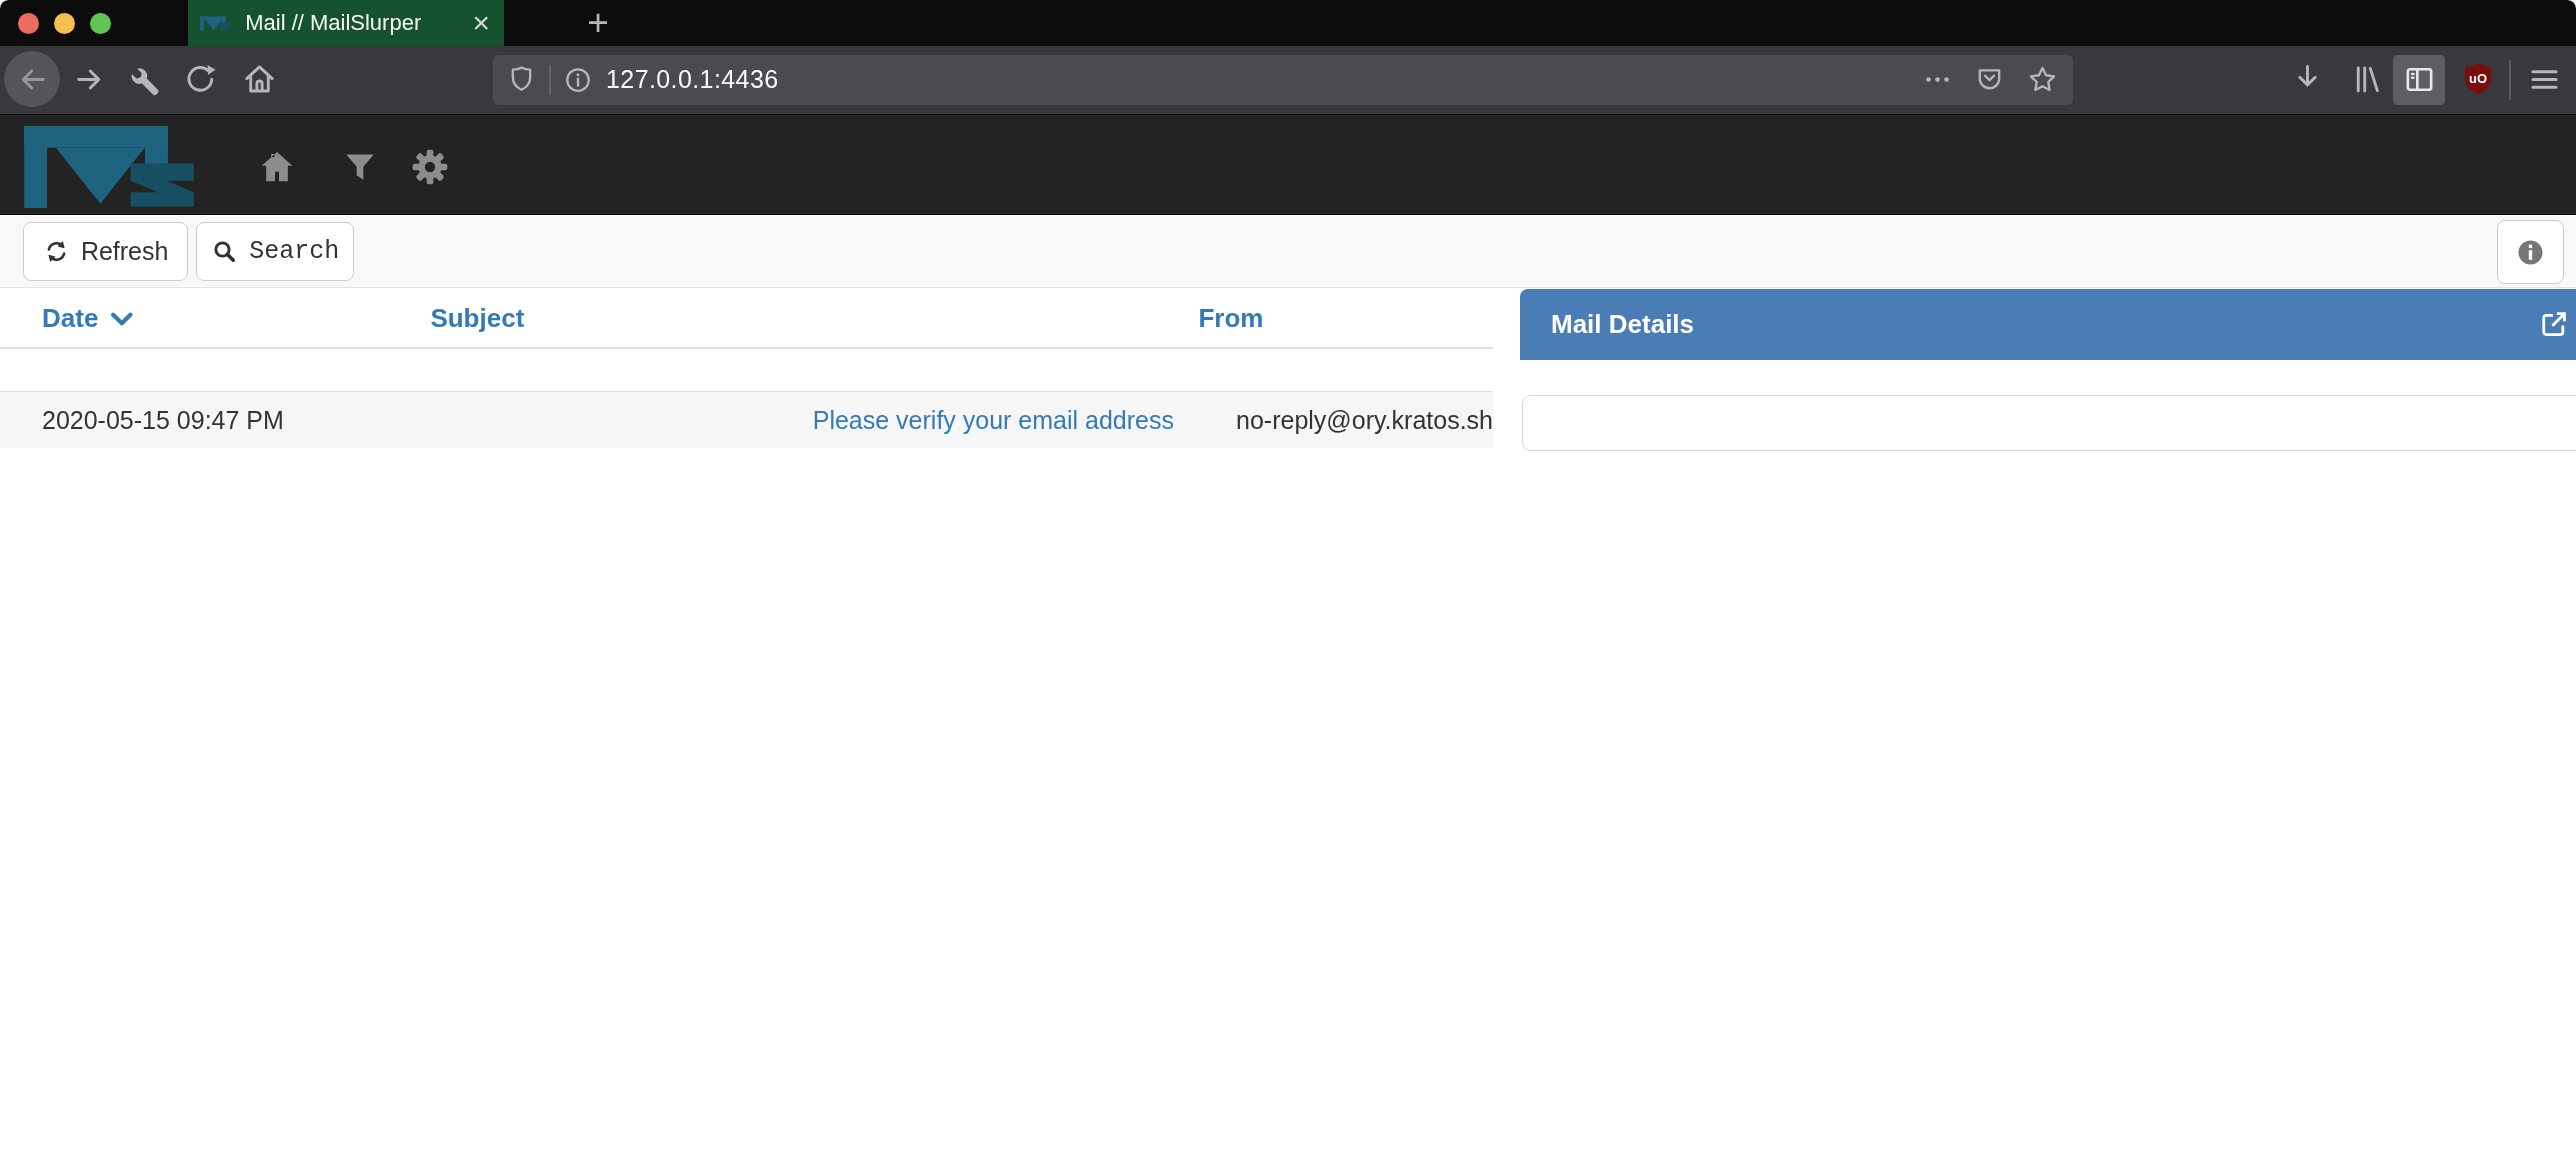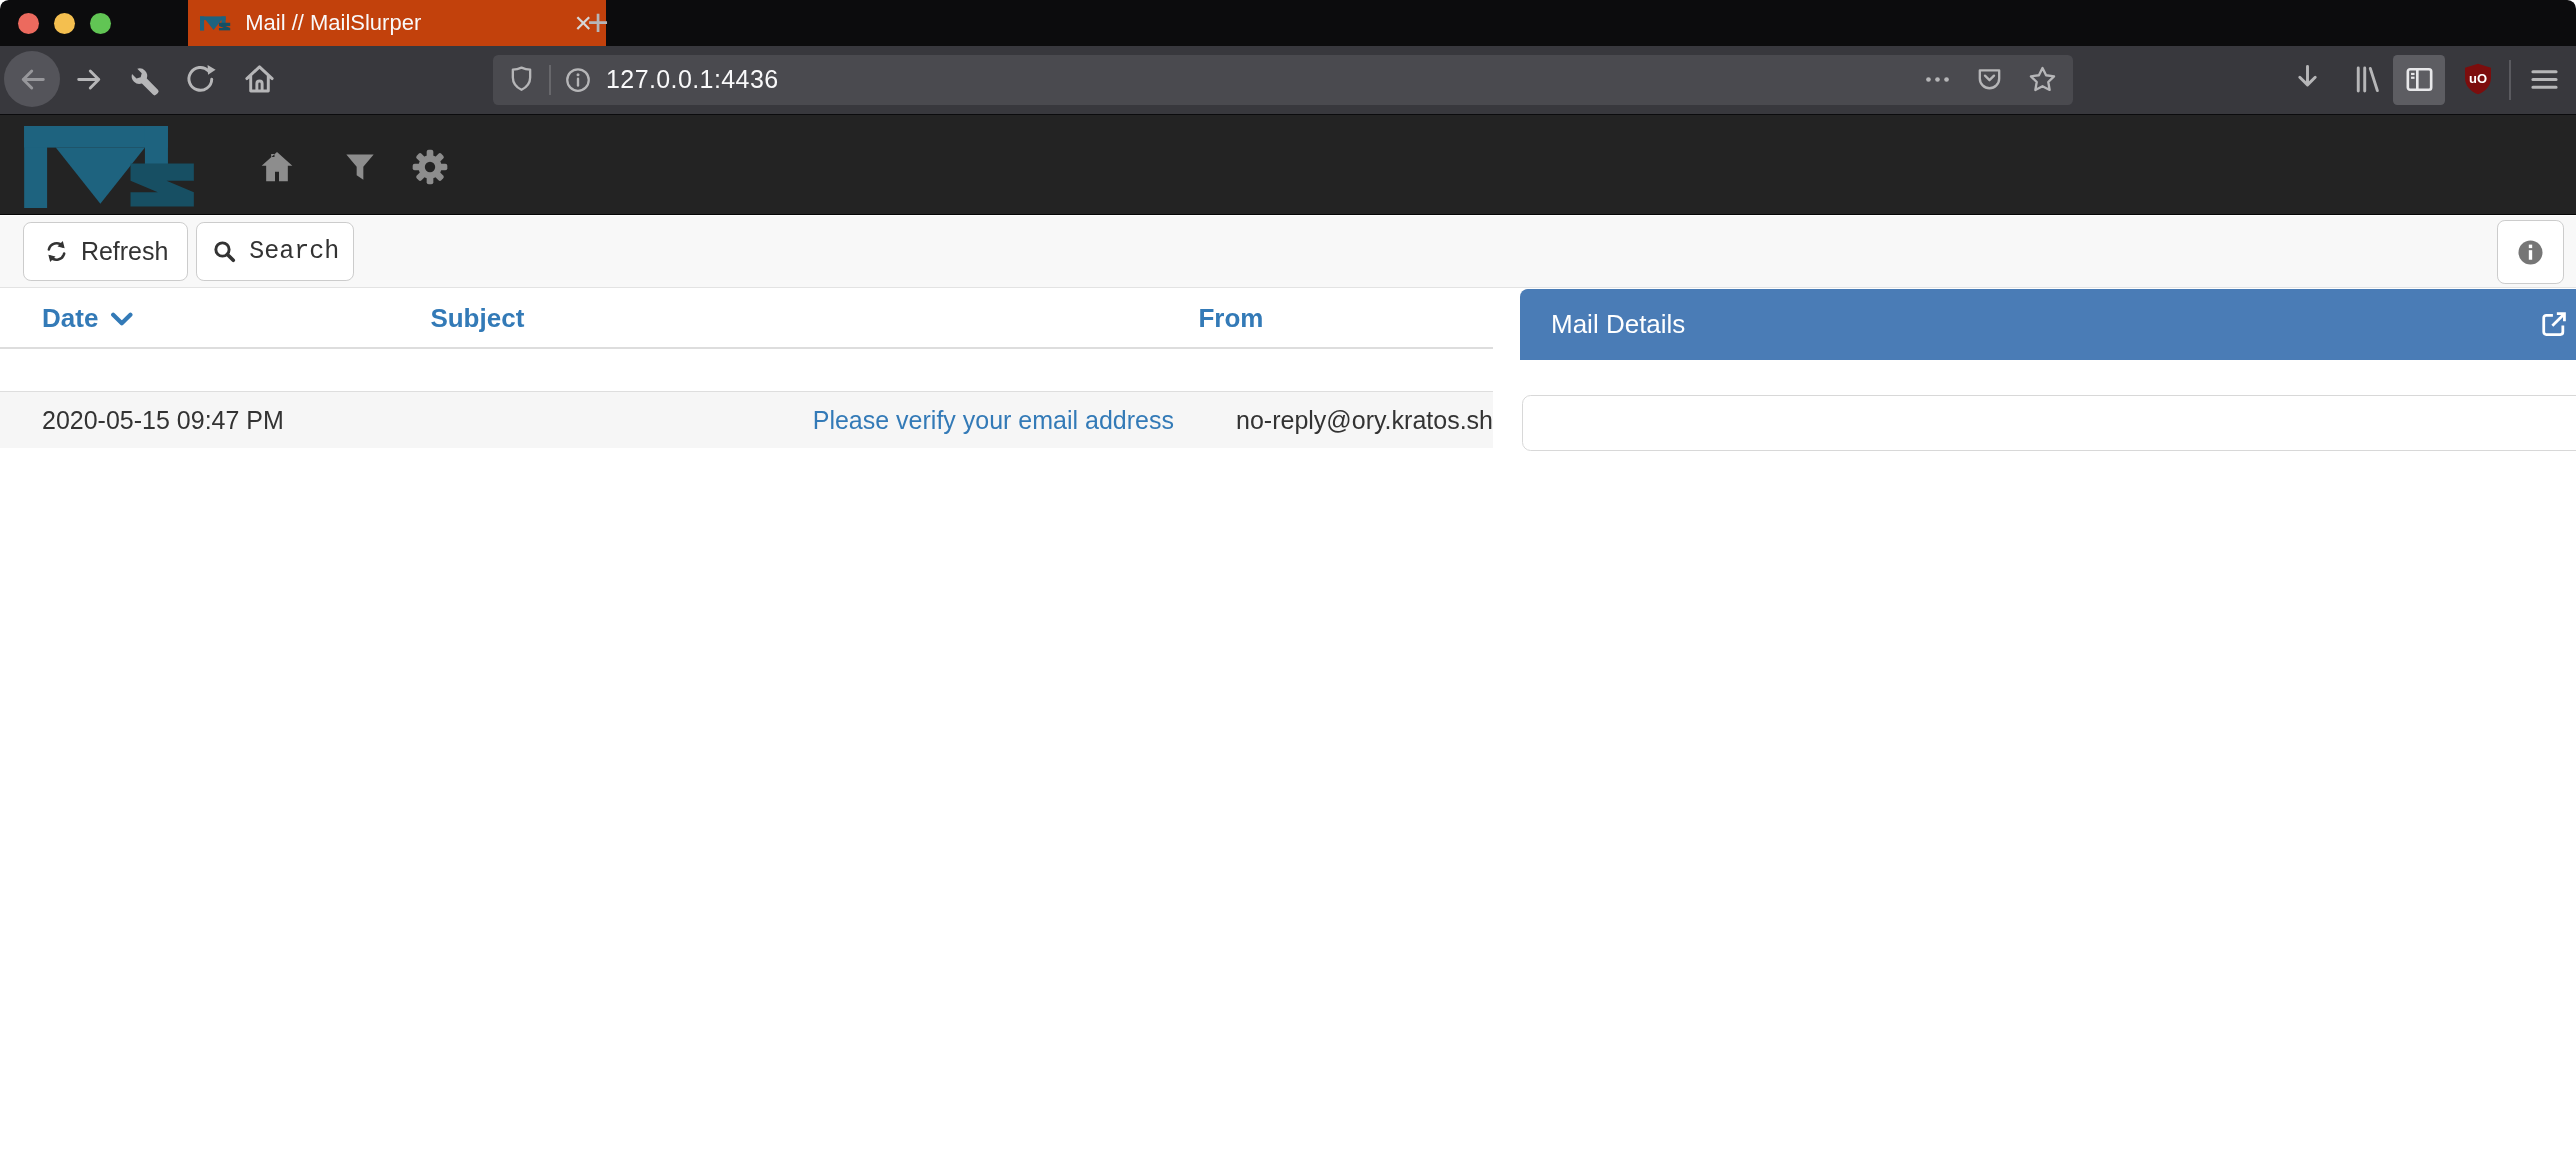--- a/index.html
+++ b/index.html
@@ -5,21 +5,21 @@
   * { margin:0; padding:0; box-sizing:border-box; }
   html,body { width:2576px; height:1157px; background:#fff; font-family:"Liberation Sans",sans-serif; }
   #viewport { position:relative; width:2576px; height:1157px; overflow:hidden; background:#fff; border-radius:8.7px 8.7px 0 0; }
 
   
   .tab-bar { position:absolute; left:0; top:0; width:100%; height:46px; background:#0c0c0d; }
   .traffic { position:absolute; top:13px; width:21px; height:21px; border-radius:50%; }
   .t-red   { left:18.3px;  background:#ec6a5e; }
   .t-yel   { left:54px;  background:#f4bf4f; }
   .t-grn   { left:90px; background:#61c554; }
-  .tab { position:absolute; left:188px; top:0; width:418px; height:46px; background:#c2410c; display:flex; align-items:center; padding:0 14px 0 12.2px; }
+  .tab { position:absolute; left:188px; top:0; width:316px; height:46px; background:#14532d; display:flex; align-items:center; padding:0 14px 0 12.2px; }
   .tab-title { color:#f9f9fa; font-size:22px; margin-left:13px; white-space:nowrap; flex:1; }
   .tab-close { color:#d7d7d8; font-size:30px; line-height:30px; cursor:default; }
   .new-tab { position:absolute; left:578px; top:3.5px; width:40px; height:40px; color:#b6b6b8; font-size:37px; line-height:38px; text-align:center; font-weight:300; }
 
   .toolbar { position:absolute; left:0; top:46px; width:100%; height:69px; background:#38383d; border-bottom:1.7px solid #0b0b0d; }
   .ticon { position:absolute; top:15px; width:37px; height:37px; }
   .back-circle { position:absolute; left:4.4px; top:5.2px; width:56px; height:56px; border-radius:50%; background:#54545a; display:flex; align-items:center; justify-content:center; }
   .url-bar { position:absolute; left:493px; top:8.7px; width:1580px; height:50px; background:#4a4a4f; border-radius:5.2px; display:flex; align-items:center; }
   .url-text { color:#f9f9fa; font-size:25px; margin-left:13px; letter-spacing:0.4px; }
   .url-div { width:1.7px; height:30px; background:#67676b; margin-left:12.2px; }
@@ -44,21 +44,21 @@
   .mail-row { display:flex; align-items:center; height:57px; border-top:1.7px solid #dedede; background:#f6f6f6; font-size:25px; color:#333;text-align:right; }
   .row-empty { height:42px; background:#fff; }
   .col-date    { width:406px; padding-left:42px; display:flex; align-items:center; gap:11.3px; }
   .col-subject { width:768px; padding-left:24.4px; }
   .col-from    { width:319px; padding-left:24.4px; }
   .hdr { font-size:26px; font-weight:bold; color:#337ab7; }
   .link { color:#337ab7; text-decoration:none; cursor:pointer; }
 
   .mail-details { position:absolute; left:1520px; top:0; width:1074px; }
   .panel-heading { height:71px; background:#4a7cb6; border-radius:7.9px 7.9px 0 0; display:flex; align-items:center; padding:0 23px 0 31px; }
-  .panel-title { color:#fff; font-size:26px; font-weight:normal; }
+  .panel-title { color:#fff; font-size:26px; font-weight:bold; }
   .panel-box { margin-top:35px; margin-left:1.7px; width:1067px; height:56px; background:#fff; border:1.7px solid #d8d8d8; border-radius:8.7px; }
 
   svg { display:block; }
 </style>
 </head>
 <body>
 
 <svg width="0" height="0" style="position:absolute">
   <symbol id="ms-logo" viewBox="0 0 250 114">
     <rect x="0" y="0" width="32" height="114" fill="#1e637f"></rect>

